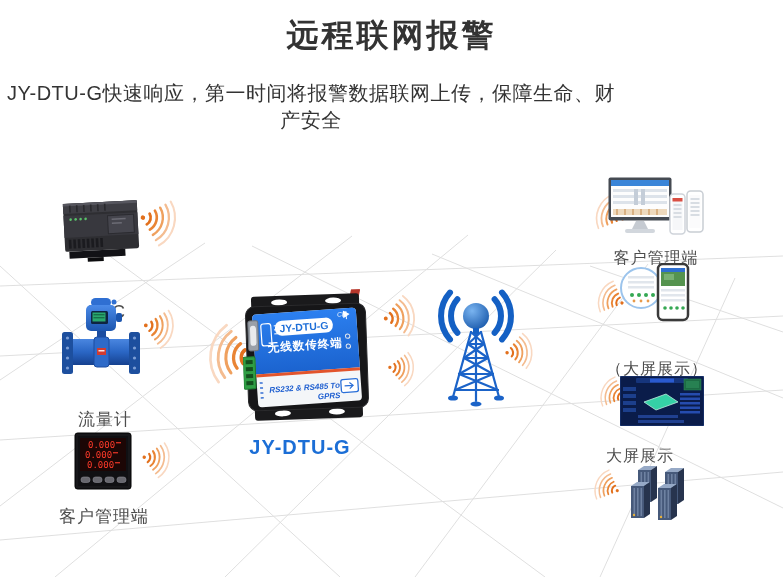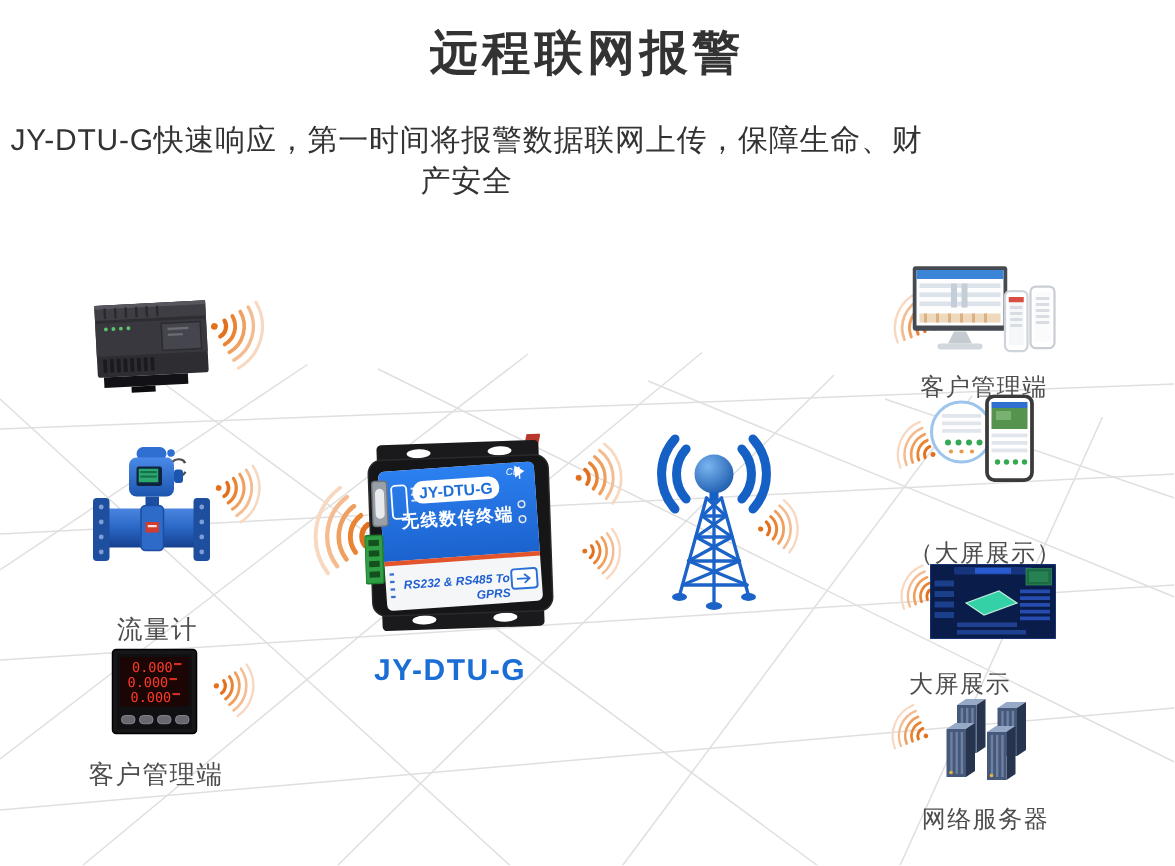--- a/index.html
+++ b/index.html
@@ -428,15 +428,14 @@
     <g>
       <polygon points="30,28 36,24 49,24 43,28" fill="#96a9c6"></polygon>
       <polygon points="43,28 49,24 49,56 43,60" fill="#27344e"></polygon>
       <rect x="30" y="28" width="13" height="32" fill="#46597a"></rect>
       <rect x="32.5" y="30" width="1.6" height="28" fill="#7f93b2" opacity="0.7"></rect>
       <rect x="36" y="30" width="1.6" height="28" fill="#7f93b2" opacity="0.7"></rect>
       <rect x="39.5" y="30" width="1.6" height="28" fill="#7f93b2" opacity="0.7"></rect>
       <circle cx="33" cy="57" r="1.2" fill="#e8b23a"></circle>
     </g>
   </svg>
-  <div class="abs lbl small" style="left:602px;top:524px;width:110px">网络服务器</div>
 
 </div>
 
 </body></html>

